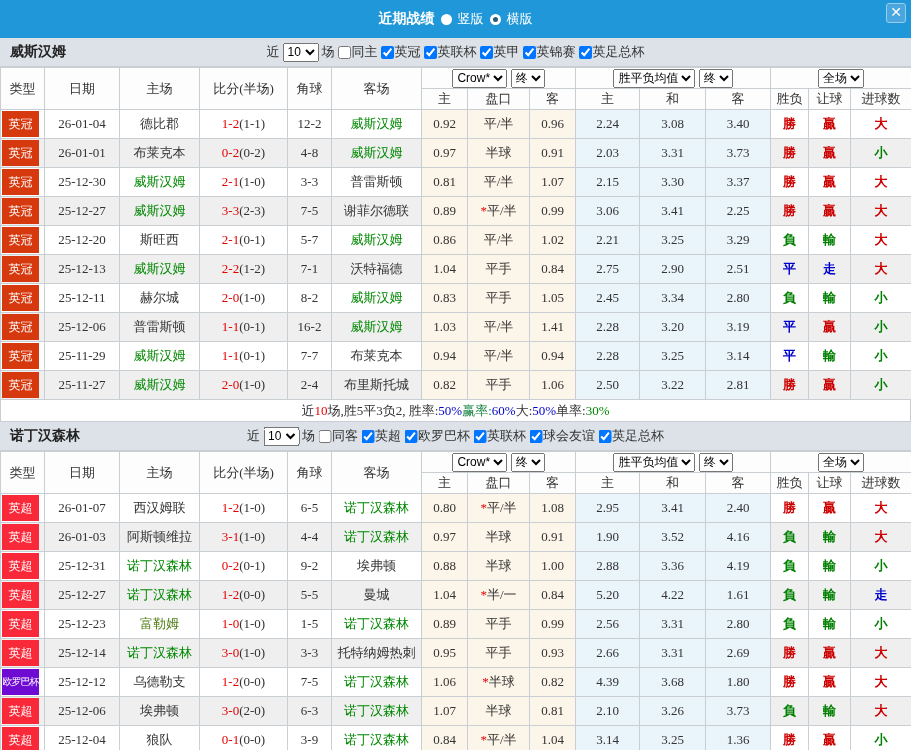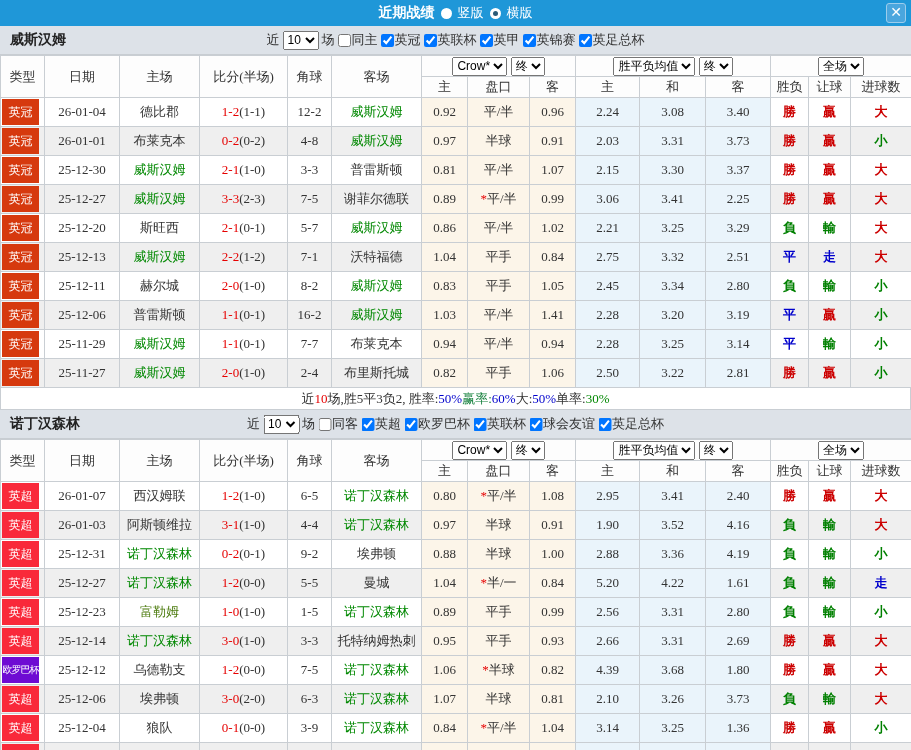--- a/index.html
+++ b/index.html
@@ -1,19 +1,19 @@
 <!DOCTYPE html>
 <html><head>
 <meta charset="utf-8">
 <style>
   *{box-sizing:border-box;margin:0;padding:0}
   html,body{width:911px;height:750px;overflow:hidden;background:#fff;
     font-family:"Liberation Serif","DejaVu Serif",serif;font-size:13px;color:#333}
   
-  .titlebar{height:26px;background:#1f97d8;color:#fff;position:relative;
+  .titlebar{height:38px;background:#1f97d8;color:#fff;position:relative;
     display:flex;align-items:center;justify-content:center;gap:6px;
     font-family:"Liberation Sans","DejaVu Sans",sans-serif}
   .title{font-weight:bold;font-size:14px}
   .radio{width:11px;height:11px;border-radius:50%;background:#fff;display:inline-block}
   .radio.sel::after{content:"";display:block;width:5px;height:5px;border-radius:50%;
     background:#2b5b77;margin:3px auto}
   .radio-label{font-size:13px}
   .close{position:absolute;right:5px;top:3px;width:20px;height:20px;background:#4aa6de;
     border:1px solid #9ccdec;border-radius:3px;color:#fff;text-align:center;line-height:17px;
     font-size:14px;cursor:pointer}
@@ -245,21 +245,21 @@
         </td>
         <td>25-12-13</td>
         <td><span style="color:#008800">威斯汉姆</span></td>
         <td><span class="ft">2-2</span><span class="ht">(1-2)</span></td>
         <td>7-1</td>
         <td><span style="color:#333">沃特福德</span></td>
         <td class="g1">1.04</td>
         <td class="g1">平手</td>
         <td class="g1">0.84</td>
         <td class="g2">2.75</td>
-        <td class="g2">3.32</td>
+        <td class="g2">2.90</td>
         <td class="g2">2.51</td>
         <td class="res"><span style="color:#0000cc">平</span></td>
         <td class="res"><span style="color:#0000cc">走</span></td>
         <td class="res"><span style="color:#cc0000">大</span></td>
       </tr>
       <tr>
         <td class="type">
           <span class="lg-chip" style="background:#d6390e">英冠</span>
         </td>
         <td>25-12-11</td>

